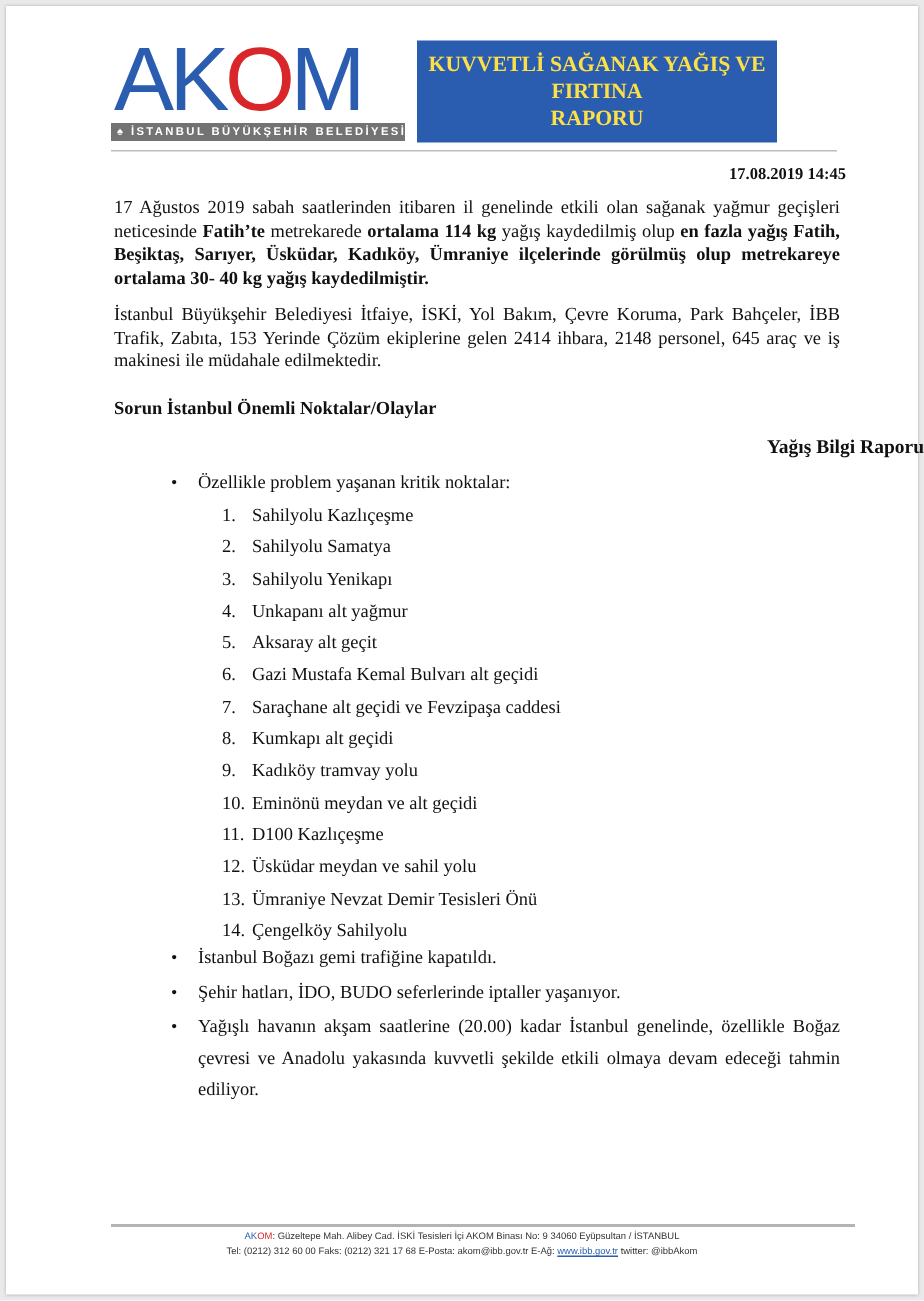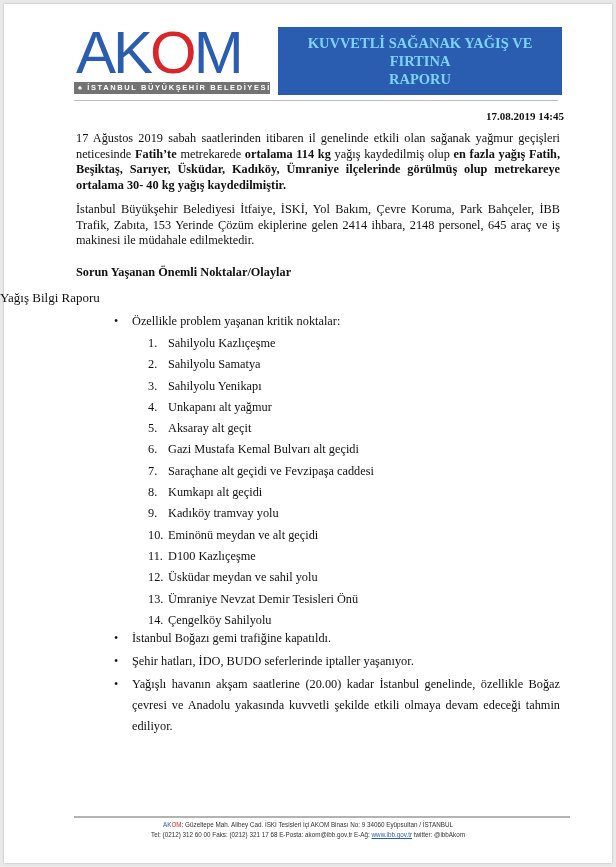--- a/index.html
+++ b/index.html
@@ -27,22 +27,22 @@
     }
     .logo-word .o { color: #d9262a; }
     .logo-strip {
       position: absolute; left: 0; top: 55px; width: 196px; height: 12px;
       background: #737373; color: #fff;
       font-family: "Liberation Sans", sans-serif; font-weight: bold;
       font-size: 7.5px; line-height: 12px; letter-spacing: 1.6px;
       text-indent: 4px; white-space: nowrap; overflow: hidden;
     }
     .title-box {
-      position: absolute; left: 278px; top: 27px; width: 284px; height: 68px;
-      background: #2a5db0; color: #7dd3fc;
+      position: absolute; left: 278px; top: 27px; width: 240px; height: 68px;
+      background: #2a5db0; color: #fde047;
       display: flex; align-items: center; justify-content: flex-end; text-align: center;
       font-family: "Liberation Serif", serif; font-weight: bold;
       font-size: 14.5px; line-height: 18px;
     }
     .header-rule {
       position: absolute; left: 74px; top: 100px; width: 484px; height: 1px;
       background: #bdbdbd;
     }
     
     .date {
@@ -54,22 +54,22 @@
       font-size: 12.3px; line-height: 15.5px; text-align: justify;
       margin: 0;
     }
     .p1 { top: 131px; }
     .p2 { top: 202px; }
     .section-heading {
       position: absolute; left: 76px; top: 265px;
       font-weight: bold; font-size: 12.3px; margin: 0;
     }
     .report-title {
-      position: absolute; left: 0; width: 616px; top: 290px; text-align: left;
-      font-weight: normal; font-size: 13px; margin: 0;
+      position: absolute; left: 0; width: 616px; top: 290px; text-align: right;
+      font-weight: bold; font-size: 13px; margin: 0;
     }
     .bullet {
       position: absolute; left: 114px; width: 446px;
       font-size: 12.3px; line-height: 21px;
     }
     .bullet .dot {
       position: absolute; left: 0; top: 0; font-size: 12px;
     }
     .bullet .btext { display: block; margin-left: 18px; text-align: justify; }
     .b0 { top: 311px; }
@@ -116,21 +116,21 @@
     <div>RAPORU</div>
   </div>
 </div>
 <div class="header-rule"></div>
 
 <div class="date">17.08.2019 14:45</div>
 
 <p class="para p1" id="p1"><span>17 Ağustos 2019 sabah saatlerinden itibaren il genelinde etkili olan sağanak yağmur geçişleri neticesinde </span><b>Fatih’te</b><span> metrekarede </span><b>ortalama 114 kg</b><span> yağış kaydedilmiş olup </span><b>en fazla yağış Fatih, Beşiktaş, Sarıyer, Üsküdar, Kadıköy, Ümraniye ilçelerinde görülmüş olup metrekareye ortalama 30- 40 kg yağış kaydedilmiştir.</b></p>
 <p class="para p2">İstanbul Büyükşehir Belediyesi İtfaiye, İSKİ, Yol Bakım, Çevre Koruma, Park Bahçeler, İBB Trafik, Zabıta, 153 Yerinde Çözüm ekiplerine gelen 2414 ihbara, 2148 personel, 645 araç ve iş makinesi ile müdahale edilmektedir.</p>
 
-<h3 class="section-heading">Sorun Yaşanan Önemli Noktalar/Olaylar</h3>
+<h3 class="section-heading">Sorun İstanbul Önemli Noktalar/Olaylar</h3>
 <h3 class="report-title">Yağış Bilgi Raporu</h3>
 
 <div class="bullet b0">
   <span class="dot">•</span>
   <span class="btext">Özellikle problem yaşanan kritik noktalar:</span>
 </div>
 
 <ol class="numbered" id="critical-list">
     <li><span class="num">1.</span><span>Sahilyolu Kazlıçeşme</span></li>
     <li><span class="num">2.</span><span>Sahilyolu Samatya</span></li>

